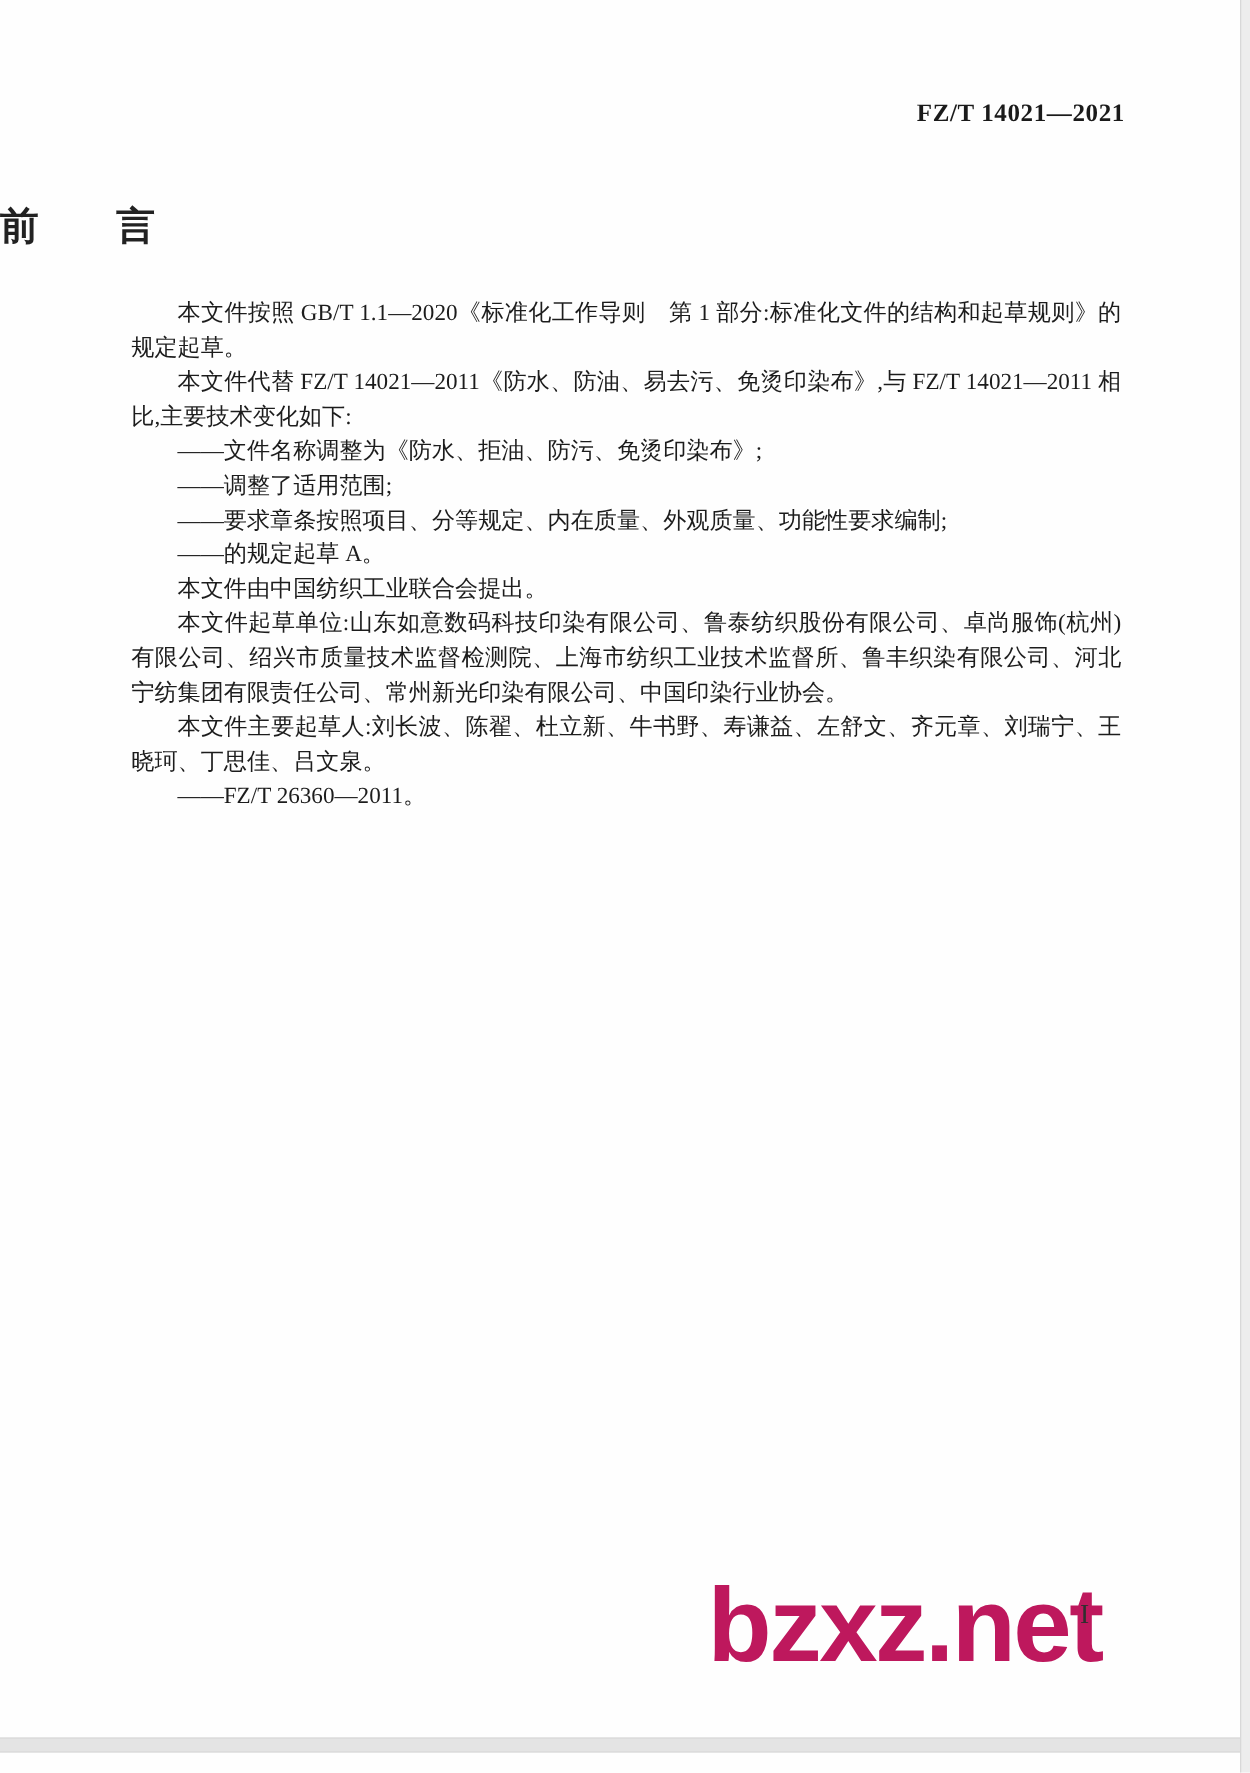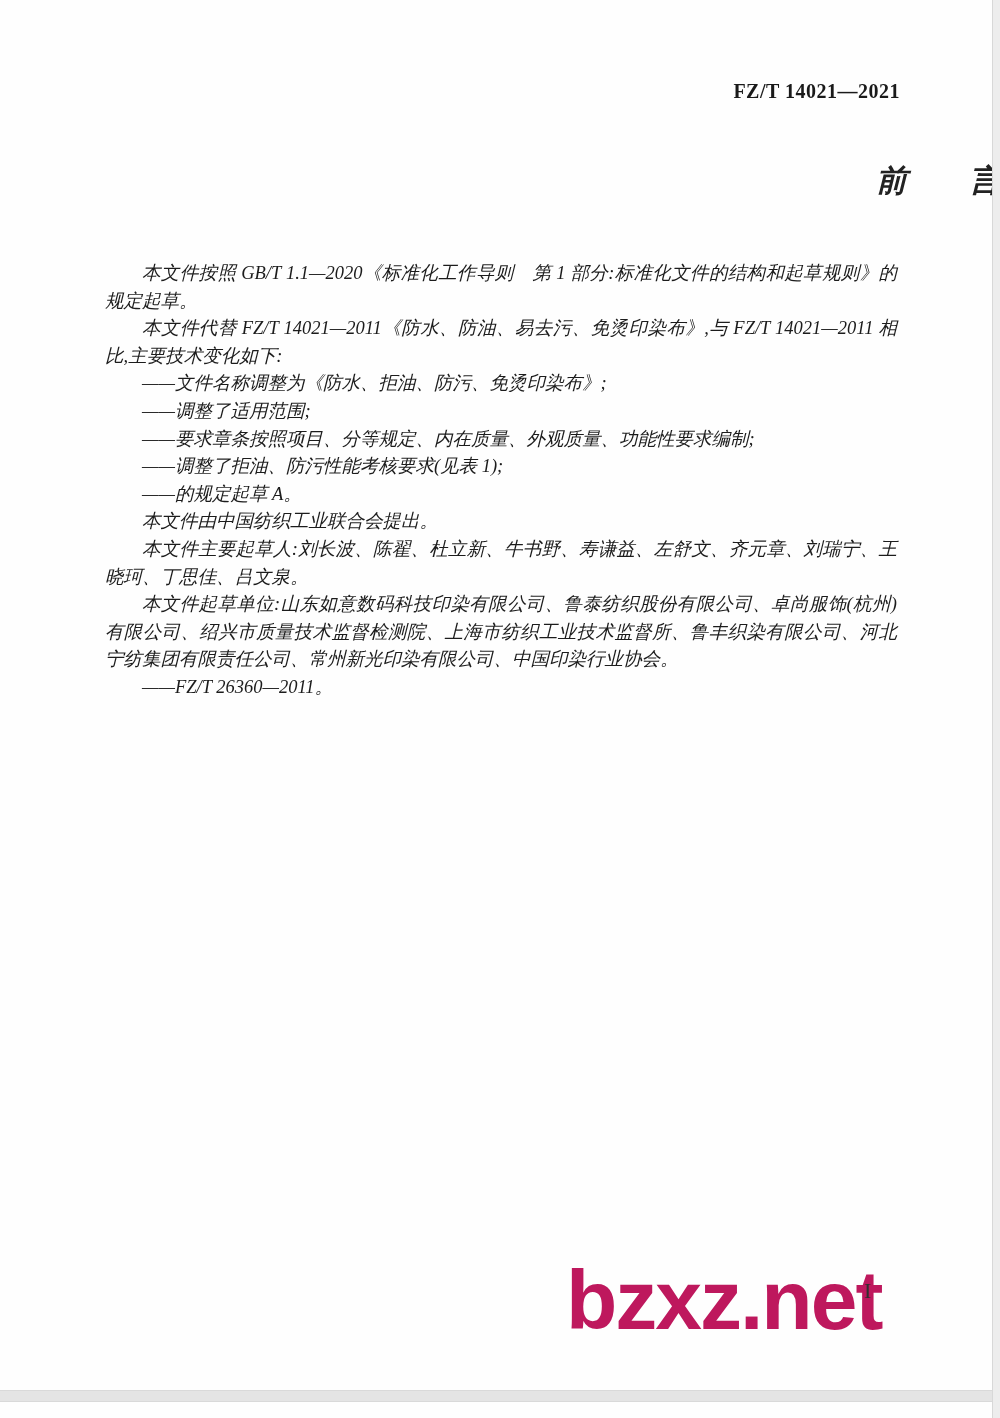--- a/index.html
+++ b/index.html
@@ -29,36 +29,34 @@
     font-weight: bold;
     letter-spacing: 0.5px;
     color: #1a1a1a;
     font-family: "Liberation Serif", "DejaVu Serif", serif;
   }
   .doc-title {
     position: absolute;
     top: 160px;
     left: 0;
     width: 1000px;
-    text-align: right;
+    text-align: left;
     font-size: 31px;
     font-weight: bold;
     color: #222222;
-    font-style: italic;
   }
   .content {
     position: absolute;
-    top: 260px;
+    top: 238px;
     left: 105px;
     width: 792px;
     font-size: 18.5px;
     line-height: 27.6px;
     text-align: justify;
     color: #1c1c1c;
-    font-style: italic;
   }
   .content p {
     margin: 0;
     text-indent: 2em;
   }
   .watermark {
     position: absolute;
     left: 566px;
     top: 1252px;
     font-family: "Liberation Sans", "DejaVu Sans", sans-serif;
@@ -106,25 +104,24 @@
   <div class="header-code">FZ/T 14021—2021</div>
 
   <div class="doc-title">前　　言</div>
 
   <div class="content">
     <p>本文件按照 GB/T 1.1—2020《标准化工作导则　第 1 部分:标准化文件的结构和起草规则》的规定起草。</p>
     <p>本文件代替 FZ/T 14021—2011《防水、防油、易去污、免烫印染布》,与 FZ/T 14021—2011 相比,主要技术变化如下:</p>
     <p>——文件名称调整为《防水、拒油、防污、免烫印染布》;</p>
     <p>——调整了适用范围;</p>
     <p>——要求章条按照项目、分等规定、内在质量、外观质量、功能性要求编制;</p>
-    <p>——调整了拒油、防污性能考核要求(见表 1);</p>
     <p>——的规定起草 A。</p>
     <p>本文件由中国纺织工业联合会提出。</p>
+    <p>本文件起草单位:山东如意数码科技印染有限公司、鲁泰纺织股份有限公司、卓尚服饰(杭州)有限公司、绍兴市质量技术监督检测院、上海市纺织工业技术监督所、鲁丰织染有限公司、河北宁纺集团有限责任公司、常州新光印染有限公司、中国印染行业协会。</p>
     <p>本文件主要起草人:刘长波、陈翟、杜立新、牛书野、寿谦益、左舒文、齐元章、刘瑞宁、王晓珂、丁思佳、吕文泉。</p>
-    <p>本文件起草单位:山东如意数码科技印染有限公司、鲁泰纺织股份有限公司、卓尚服饰(杭州)有限公司、绍兴市质量技术监督检测院、上海市纺织工业技术监督所、鲁丰织染有限公司、河北宁纺集团有限责任公司、常州新光印染有限公司、中国印染行业协会。</p>
     <p>——FZ/T 26360—2011。</p>
   </div>
 
   <div class="watermark">bzxz.net</div>
 
   <div class="page-number">I</div>
 
   <div class="page-separator"></div>
 
   <div class="right-edge-strip"></div>

